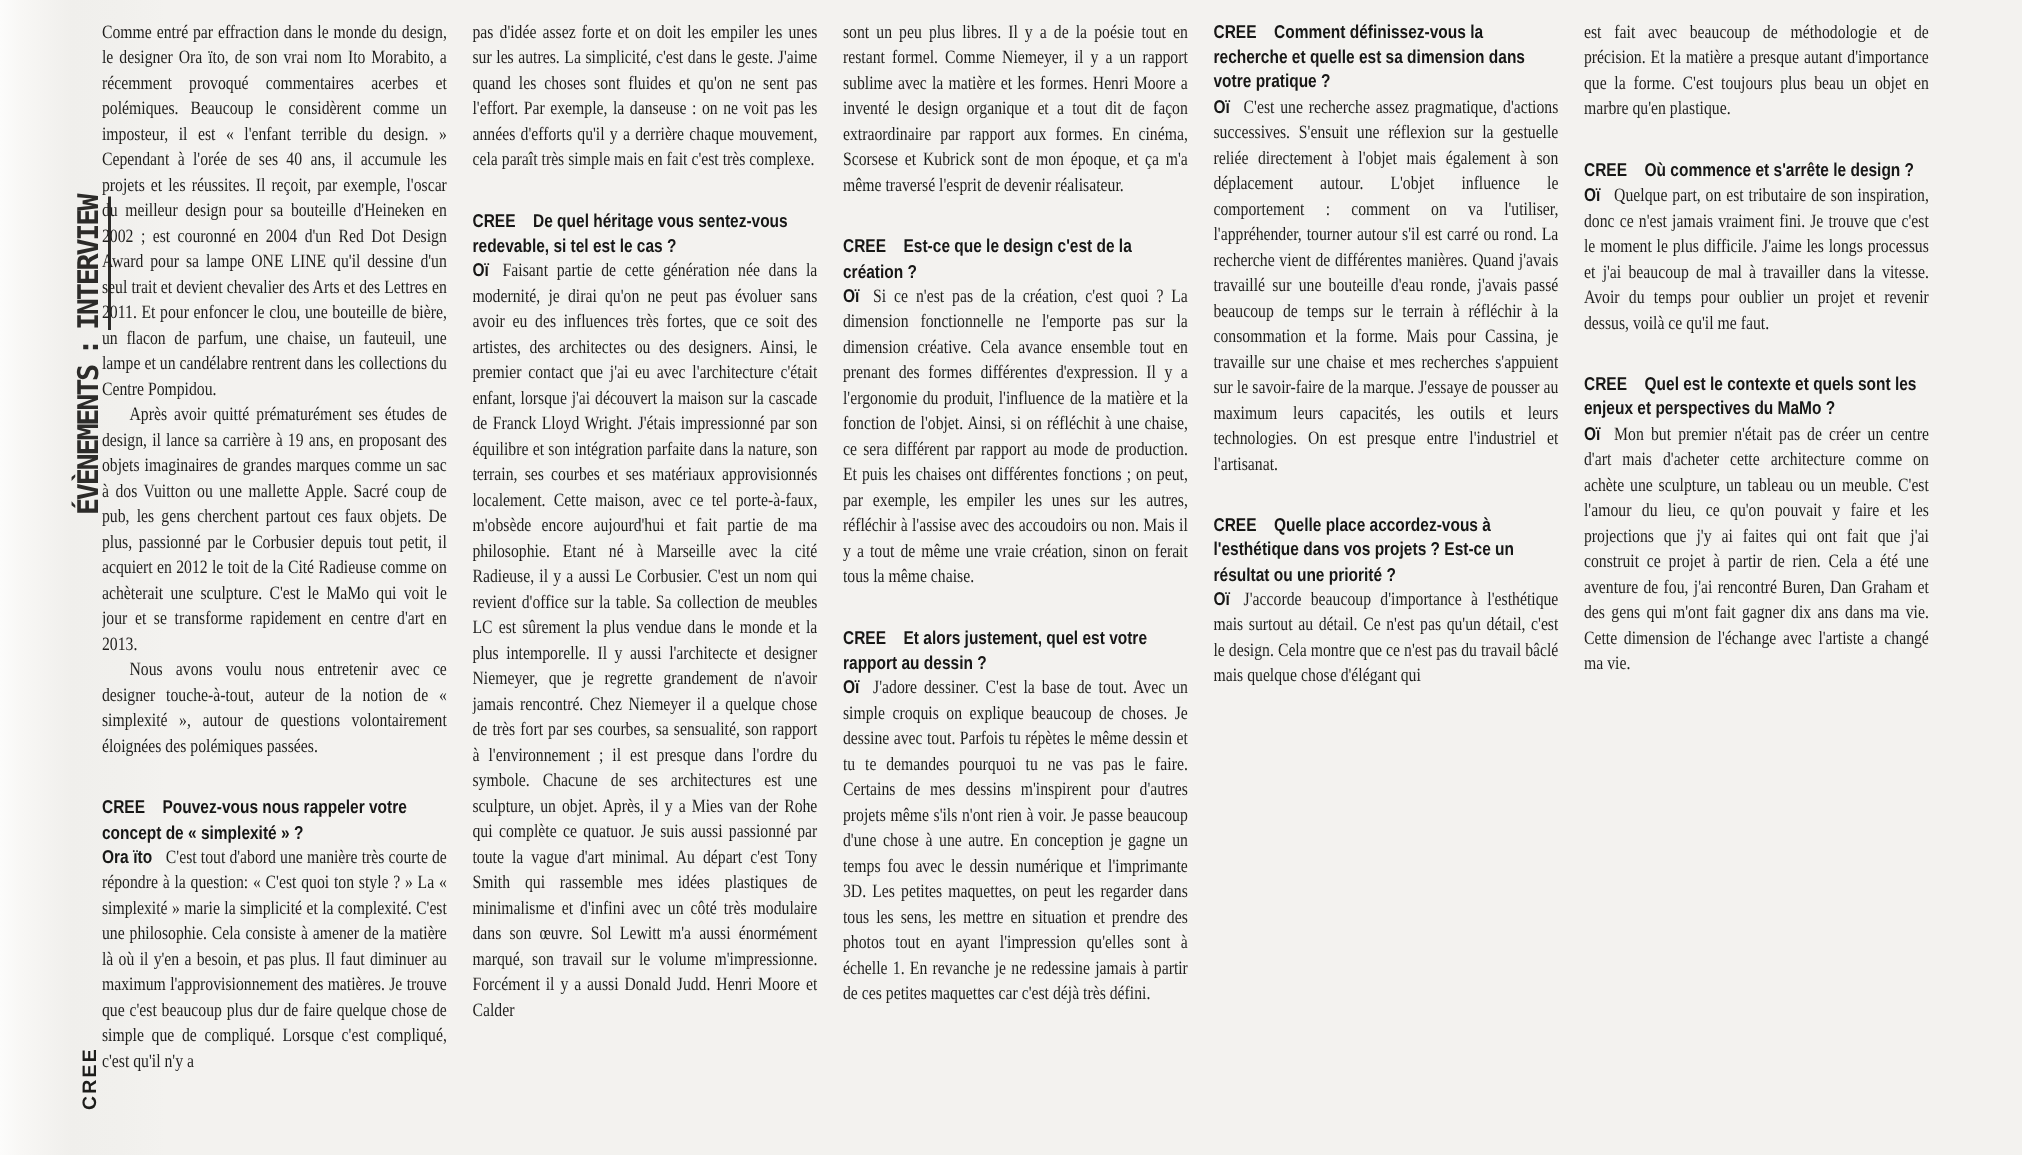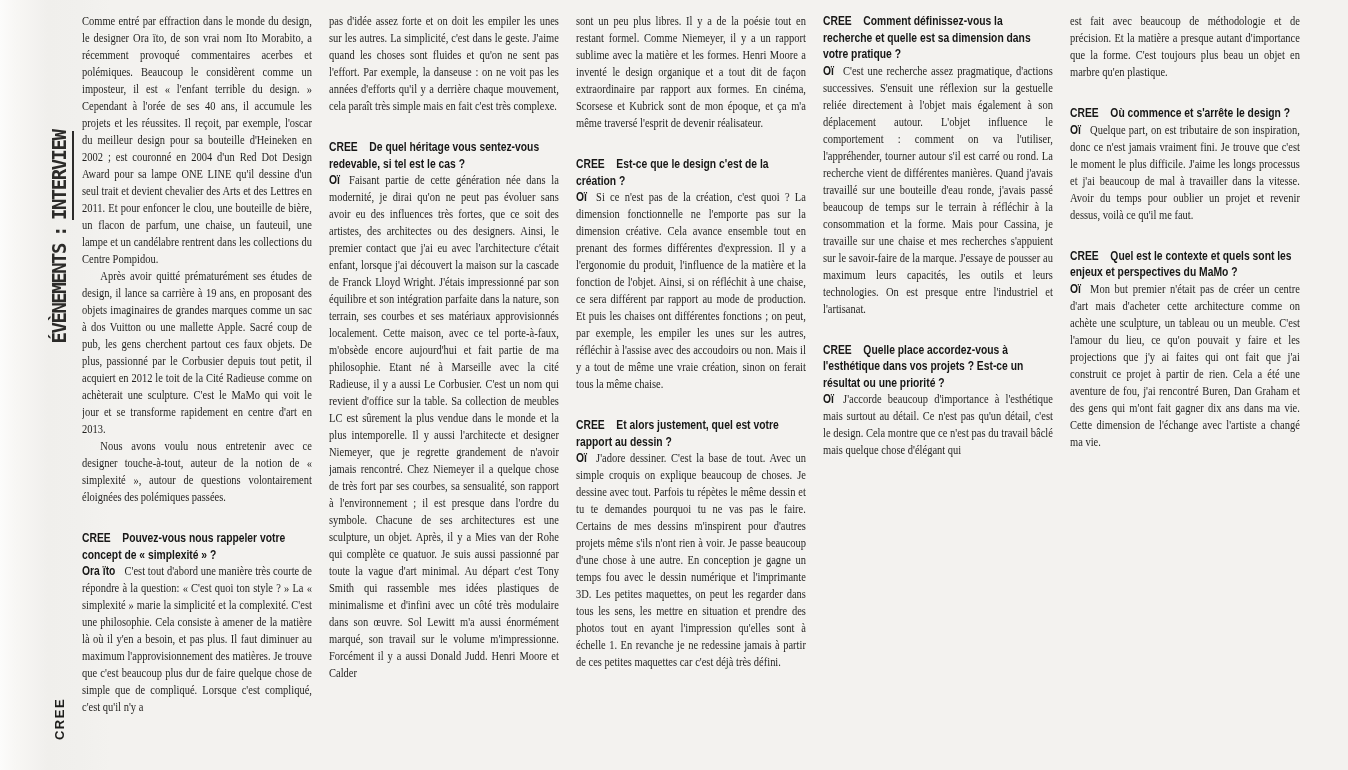--- a/index.html
+++ b/index.html
@@ -59,21 +59,21 @@
     font-size: 13px;
     font-weight: 700;
     letter-spacing: 1.5px;
     color: #1d1d1b;
     text-align: center;
   }
 
   
   .columns-wrap {
     position: absolute;
-    left: 82px;
+    left: 68px;
     top: 13px;
     width: 1240px;
     height: 752px;
   }
   .column {
     position: absolute;
     top: 0;
     width: 276px;
     height: 752px;
     overflow: hidden;

